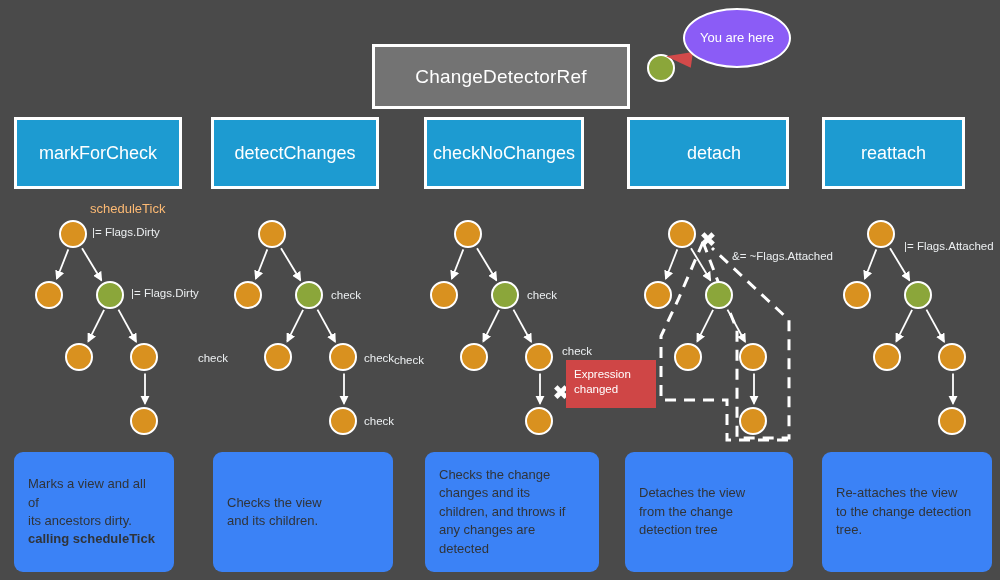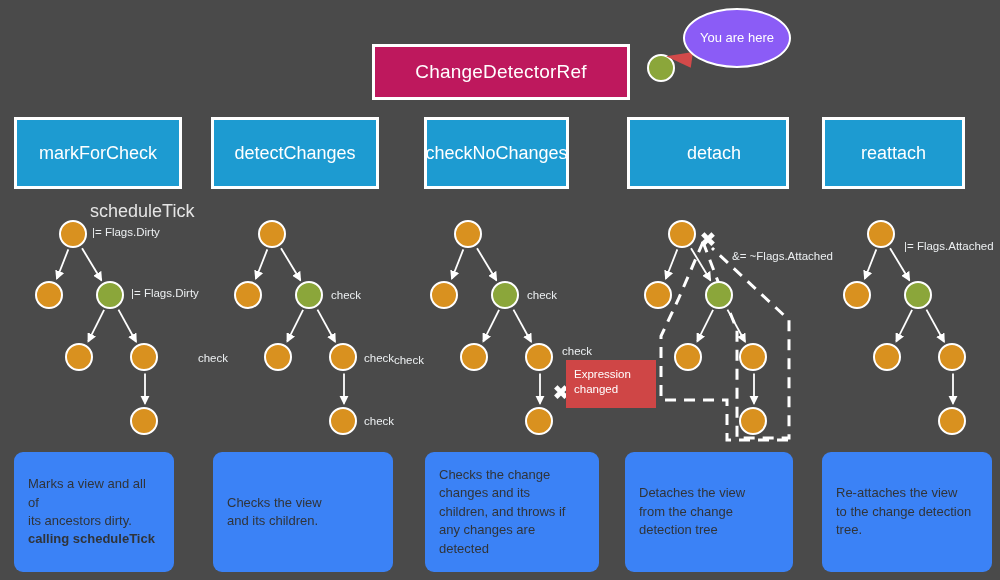--- a/index.html
+++ b/index.html
@@ -8,22 +8,22 @@
     background: #4a4a4a;
     font-family: "Liberation Sans", sans-serif;
     overflow: hidden;
   }
   #stage { position: relative; width: 1000px; height: 580px; background: #4a4a4a; }
 
   .abs { position: absolute; }
 
   
   .title-box {
-    left: 372px; top: 44px; width: 258px; height: 56px;
-    background: #be185d;
+    left: 372px; top: 44px; width: 258px; height: 65px;
+    background: #737373;
     border: 3px solid #ffffff;
     display: flex; align-items: center; justify-content: center;
     color: #ffffff; font-size: 19px; letter-spacing: .2px;
   }
   .legend-dot {
     left: 647px; top: 54px; width: 28px; height: 28px; border-radius: 50%;
     background: #8ba63a; border: 2.5px solid #ffffff;
   }
   .callout {
     left: 683px; top: 8px; width: 108px; height: 60px;
@@ -48,21 +48,21 @@
   }
 
   
   .tree-svg { left: 0; top: 0; width: 1000px; height: 580px; pointer-events: none; }
 
   .node { width: 28px; height: 28px; border-radius: 50%; border: 2.5px solid #ffffff; }
   .node.orange { background: #d9911f; }
   .node.green  { background: #8ba63a; }
 
   .lbl { color: #eceff1; font-size: 11.5px; white-space: nowrap; }
-  .lbl-tick { color: #e5e5e5; font-size: 18px; white-space: nowrap; }
+  .lbl-tick { color: #fdba74; font-size: 13px; white-space: nowrap; }
 
   .xmark { color: #ffffff; font-size: 19px; font-weight: bold; line-height: 1; }
 
   .expr-box {
     left: 566px; top: 360px; width: 90px; height: 48px;
     background: #cf4646;
     color: #ffffff; font-size: 11.5px; line-height: 1.3;
     padding: 7px 8px;
   }
 
@@ -93,21 +93,21 @@
     <span>You are here</span>
   </div>
 
   <div id="methods-layer">
       <div class="abs method-box" style="left: 14px; width: 168px;">
         <span>markForCheck</span>
       </div>
       <div class="abs method-box" style="left: 211px; width: 168px;">
         <span>detectChanges</span>
       </div>
-      <div class="abs method-box" style="left: 424px; width: 145px;">
+      <div class="abs method-box" style="left: 424px; width: 160px;">
         <span>checkNoChanges</span>
       </div>
       <div class="abs method-box" style="left: 627px; width: 162px; padding-left: 12px;">
         <span>detach</span>
       </div>
       <div class="abs method-box" style="left: 822px; width: 143px;">
         <span>reattach</span>
       </div>
     </div>
 

